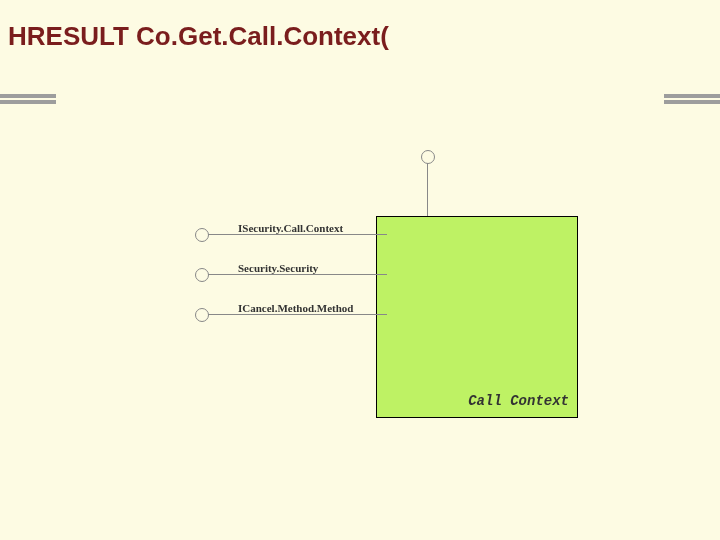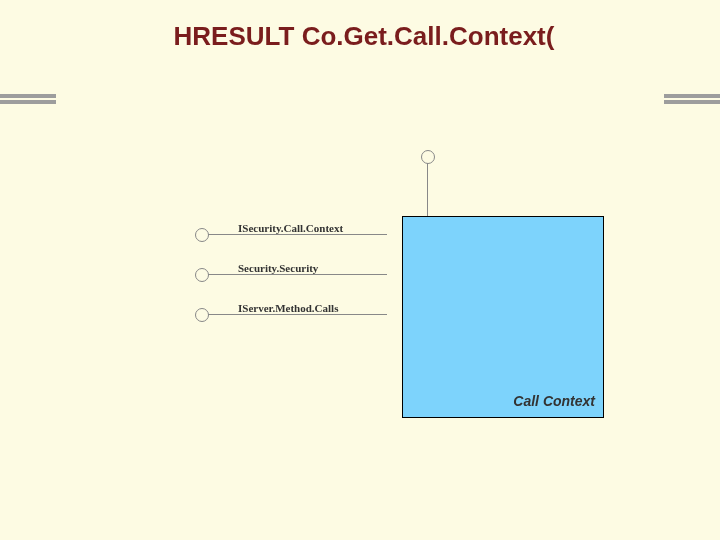--- a/index.html
+++ b/index.html
@@ -6,41 +6,41 @@
   body{
     width:720px;height:540px;
     background:#fdfbe3;
     font-family:Verdana,Geneva,sans-serif;
     position:relative;
     overflow:hidden;
   }
   .title{
     position:absolute;
     left:8px;right:0;top:20px;
-    text-align:center;
     font-weight:700;
     color:#7a1d1d;
     font-size:26px;
     line-height:1.25;
   }
   .bar{
     position:absolute;
     left:0;width:56px;height:4px;
     background:#9d9d9d;
     box-shadow:0 2px 0 #fdfbe3,0 6px 0 #9d9d9d,0 8px 0 #fdfbe3;
   }
   .bar.left{top:94px}
   .bar.right{left:auto;right:0;top:94px}
   .canvas{position:absolute;left:0;top:0;width:720px;height:540px}
   .box{
     position:absolute;
-    left:402px;top:216px;
+    left:376px;top:216px;
     width:200px;height:200px;
-    background:#7dd3fc;
+    background:#bef264;
     border:1px solid #000;
+    font-family:Liberation Mono, monospace;
   }
   .box-label{
     position:absolute;
     right:8px;bottom:8px;
     font-weight:700;font-style:italic;
     color:#333;
     font-size:14px;
   }
   .lolli{
     position:absolute;
@@ -85,15 +85,15 @@
   <div class="lolli" style="left:195px;top:228px"></div>
   <div class="stem" style="left:208px;top:234px;width:179px"></div>
   <div class="iface-label" style="left:238px;top:222px">ISecurity.Call.Context</div>
 
   <div class="lolli" style="left:195px;top:268px"></div>
   <div class="stem" style="left:208px;top:274px;width:179px"></div>
   <div class="iface-label" style="left:238px;top:262px">Security.Security</div>
 
   <div class="lolli" style="left:195px;top:308px"></div>
   <div class="stem" style="left:208px;top:314px;width:179px"></div>
-  <div class="iface-label" style="left:238px;top:302px">IServer.Method.Calls</div>
+  <div class="iface-label" style="left:238px;top:302px">ICancel.Method.Method</div>
 
 </div>
 
 </body></html>

